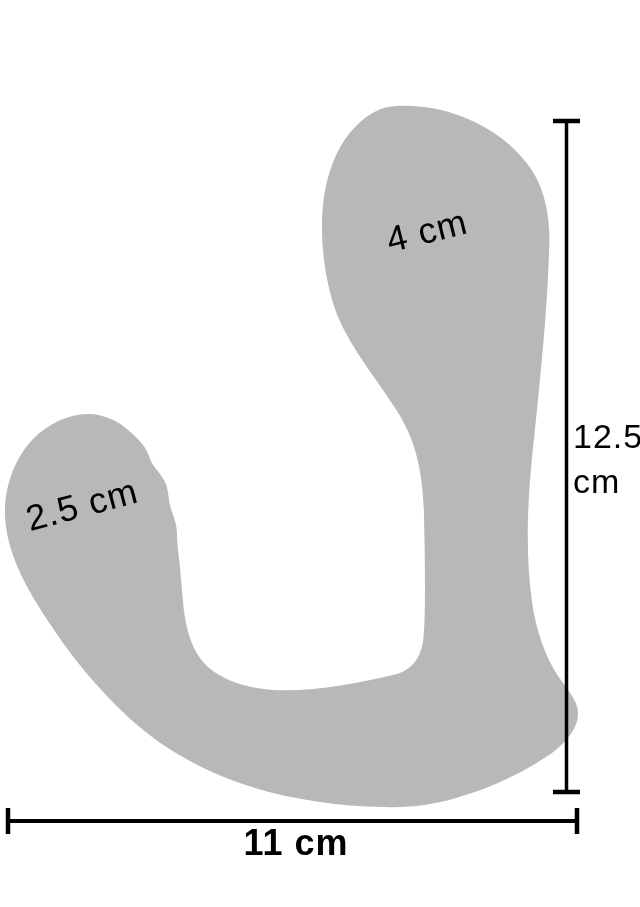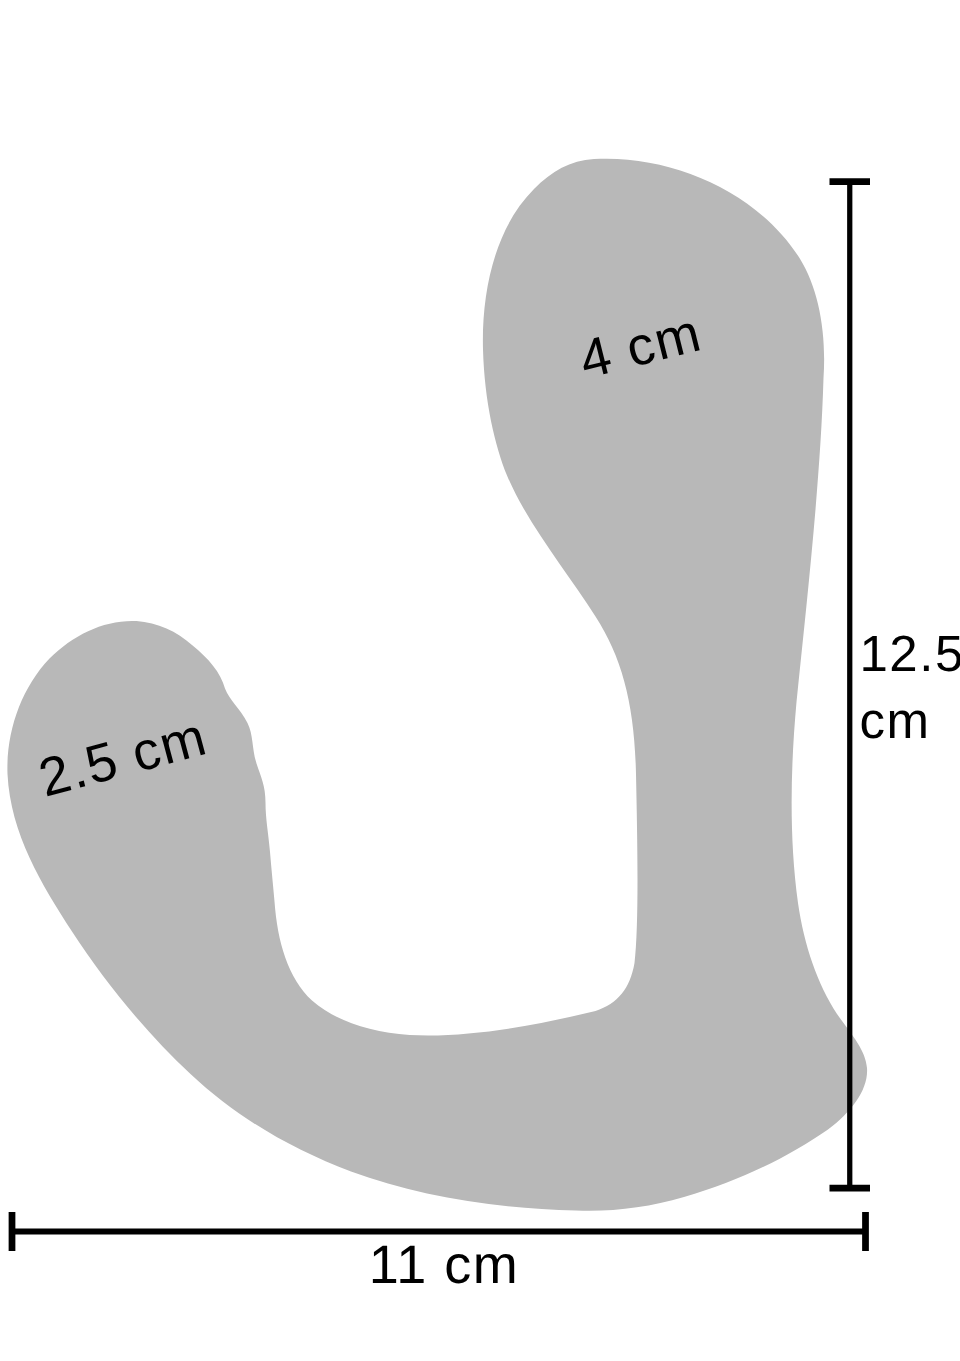--- a/index.html
+++ b/index.html
@@ -49,20 +49,21 @@
     top: 414px;
     font-size: 34px;
     line-height: 1.32;
     text-align: left;
   }
   #label-height span { display: block; }
   #label-width {
     left: 296px;
     top: 843px;
     transform: translate(-50%, -50%);
+    font-weight: bold;
   }
 </style>
 </head>
 <body>
 
 <div class="stage">
 
   <svg width="640" height="907" viewBox="0 0 640 907">
 
     <path fill="var(--shape, #b8b8b8)" d="M 396 106

